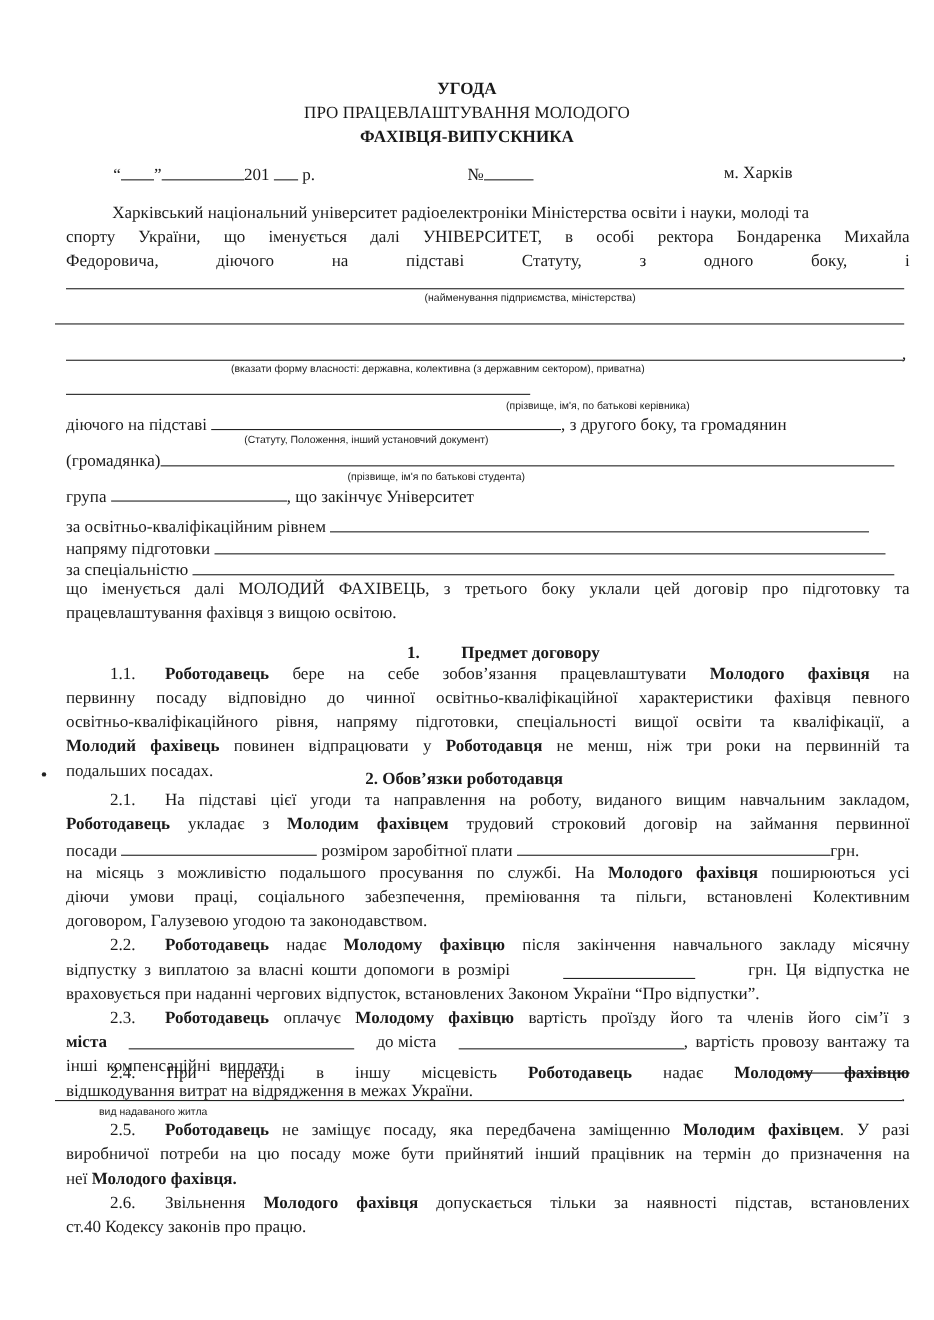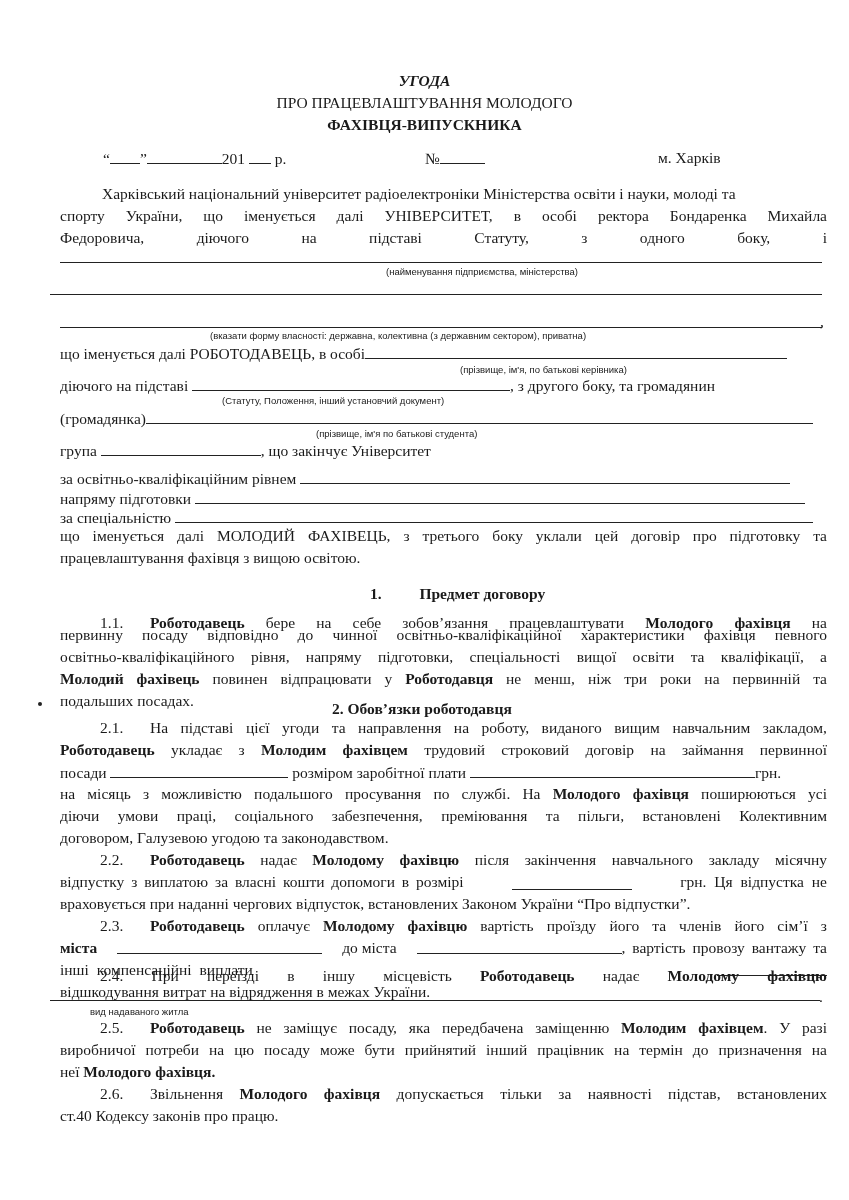--- a/index.html
+++ b/index.html
@@ -15,21 +15,21 @@
   .just { position: absolute; left: 60px; width: 767px; text-align: justify; text-align-last: justify; white-space: nowrap; }
   .line { position: absolute; left: 60px; white-space: nowrap; }
   b { font-weight: bold; }
   .ind { display: inline-block; width: 40px; }
   .num { display: inline-block; width: 50px; }
   .dot { position: absolute; left: 38px; top: 702px; width: 4px; height: 4px; background: #222; border-radius: 2px; }
 </style>
 </head>
 <body>
 
-<div class="abs title" style="top:72px;font-style:italic;">УГОДА</div>
+<div class="abs title" style="top:72px;">УГОДА</div>
 <div class="abs title" style="top:94px;font-weight:normal;">ПРО ПРАЦЕВЛАШТУВАННЯ МОЛОДОГО</div>
 <div class="abs title" style="top:116px;">ФАХІВЦЯ-ВИПУСКНИКА</div>
 
 <div class="abs" style="top:149px;left:103px;">
   <span>“</span><span class="u" style="width:30px;"></span><span>”</span><span class="u" style="width:75px;"></span><span>201</span>
   <span class="u" style="width:22px;"></span>
   <span>р.</span>
 </div>
 <div class="abs" style="top:149px;left:425px;">
   <span>№</span><span class="u" style="width:45px;"></span>
@@ -52,21 +52,21 @@
 
 <div class="hr" style="top:262px;left:60px;width:762px;"></div>
 <div class="abs cap" style="top:266px;left:386px;">(найменування підприємства, міністерства)</div>
 
 <div class="hr" style="top:294px;left:50px;width:772px;"></div>
 <div class="hr" style="top:327px;left:60px;width:762px;"></div>
 <div class="abs" style="top:313px;left:820px;">,</div>
 <div class="abs cap" style="top:330px;left:210px;">(вказати форму власності: державна, колективна (з державним сектором), приватна)</div>
 
 <div class="abs" style="top:344px;left:60px;">
-  <span>що іменується далі РОБОТОДАВЕЦЬ, в особі</span><span class="u" style="width:422px;"></span>
+  <span class="u" style="width:422px;"></span>
 </div>
 <div class="abs cap" style="top:364px;left:460px;">(прізвище, ім'я, по батькові керівника)</div>
 
 <div class="abs" style="top:376px;left:60px;">
   <span>діючого на підставі</span>
   <span class="u" style="width:318px;"></span><span>, з другого боку, та громадянин</span>
 </div>
 <div class="abs cap" style="top:395px;left:222px;">(Статуту, Положення, інший установчий документ)</div>
 
 <div class="abs" style="top:409px;left:60px;">
@@ -92,21 +92,21 @@
   <span class="u" style="width:638px;"></span>
 </div>
 <div class="just" style="top:527px;">що іменується далі МОЛОДИЙ ФАХІВЕЦЬ, з третього боку уклали цей договір про підготовку та</div>
 <div class="line" style="top:549px;">працевлаштування фахівця з вищою освітою.</div>
 
 <div class="abs" style="top:585px;left:370px;font-weight:bold;">
   <span>1.</span>
   <span style="display:inline-block;width:30px;"></span>
   <span>Предмет договору</span>
 </div>
-<div class="abs" style="top:604px;left:60px;width:767px;text-align:justify;text-align-last:justify;margin-top:10px;"><span class="ind"></span><span class="num">1.1.</span><b>Роботодавець</b><span style="white-space: pre;"> бере на себе зобов’язання працевлаштувати </span><b>Молодого фахівця</b><span style="white-space: pre;"> на</span></div>
+<div class="abs" style="top:604px;left:60px;width:767px;text-align:justify;text-align-last:justify;"><span class="ind"></span><span class="num">1.1.</span><b>Роботодавець</b><span style="white-space: pre;"> бере на себе зобов’язання працевлаштувати </span><b>Молодого фахівця</b><span style="white-space: pre;"> на</span></div>
 <div class="just" style="top:626px;">первинну посаду відповідно до чинної освітньо-кваліфікаційної характеристики фахівця певного</div>
 <div class="just" style="top:648px;">освітньо-кваліфікаційного рівня, напряму підготовки, спеціальності вищої освіти та кваліфікації, а</div>
 <div class="just" style="top:670px;"><b>Молодий фахівець</b><span style="white-space: pre;"> повинен відпрацювати у </span><b>Роботодавця</b><span style="white-space: pre;"> не менш, ніж три роки на первинній та</span></div>
 <div class="line" style="top:692px;">подальших посадах.</div>
 
 <div class="dot"></div>
 <div class="abs" style="top:700px;left:332px;font-weight:bold;">2.  Обов’язки роботодавця</div>
 
 <div class="abs" style="top:719px;left:60px;width:767px;text-align:justify;text-align-last:justify;"><span class="ind"></span><span class="num">2.1.</span><span style="white-space: pre;">На підставі цієї угоди та направлення на роботу, виданого вищим навчальним закладом,</span></div>
 <div class="just" style="top:741px;"><b>Роботодавець</b><span style="white-space: pre;"> укладає з </span><b>Молодим фахівцем</b><span style="white-space: pre;"> трудовий строковий договір на займання первинної</span></div>

